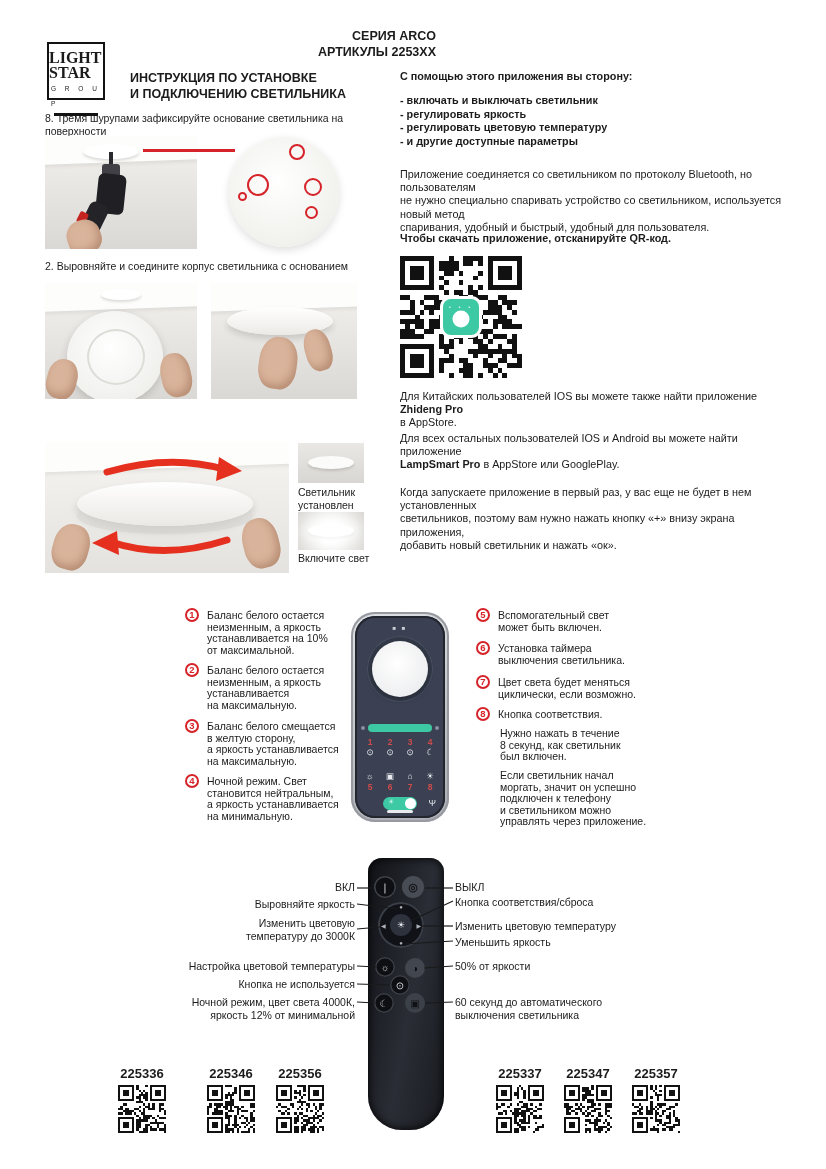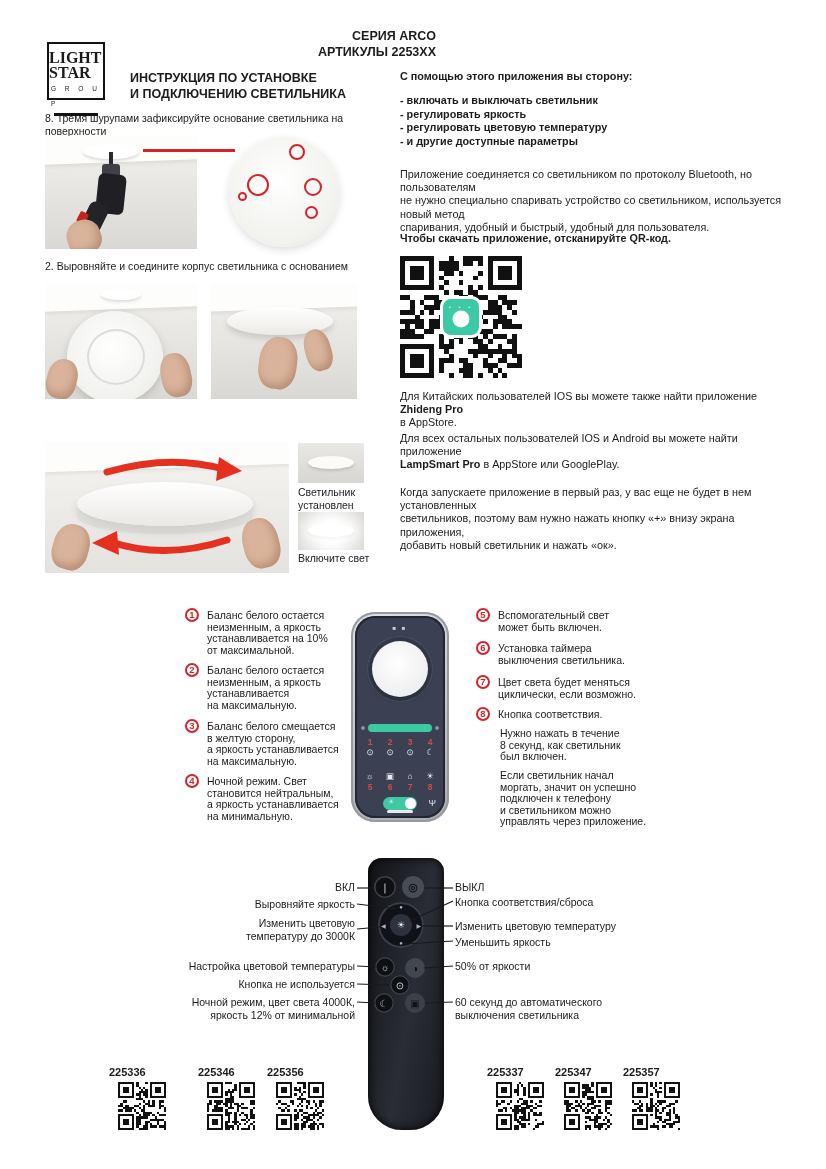--- a/index.html
+++ b/index.html
@@ -149,21 +149,21 @@
   #b-timer{left:37px;top:135px;width:20px;height:20px;background:#3c4048;color:#0f1115;font-size:10px}
 
   .rlab{position:absolute;font-size:10.5px;line-height:12.5px}
   .rlab.L{text-align:right;right:471px}
   .rlab.R{left:455px}
   #rl0{top:881px}#rl1{top:898px}#rl2{top:917px}#rl3{top:960px}#rl4{top:978px}#rl5{top:996px}
   #rr0{top:881px}#rr1{top:896px}#rr2{top:920px}#rr3{top:936px}#rr4{top:960px}#rr5{top:996px}
   .connectors{position:absolute;inset:0;pointer-events:none}
 
   
-  .qrtile{position:absolute;top:1066px;width:66px;font-weight:bold;font-size:11px}
+  .qrtile{position:absolute;top:1066px;width:66px;text-align:center;font-weight:bold;font-size:13px}
   .qrtile .qr-pattern{width:48px;height:48px;margin:4px auto 0}
   #qt0{left:109px}#qt1{left:198px}#qt2{left:267px}
   #qt3{left:487px}#qt4{left:555px}#qt5{left:623px}
 </style>
 </head>
 <body>
 
 <div class="page">
 
   <div class="logo-box">

